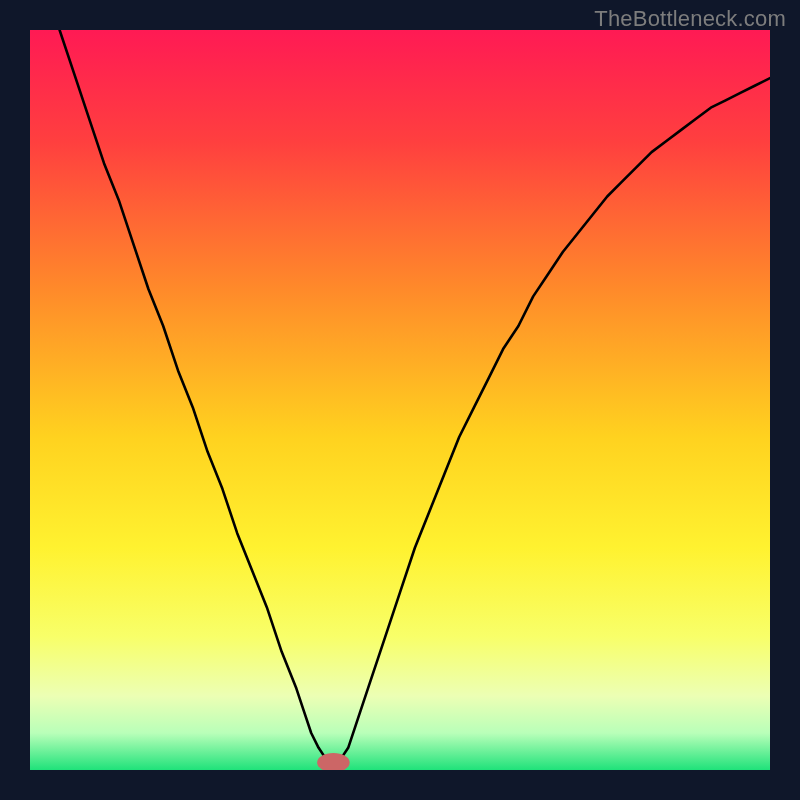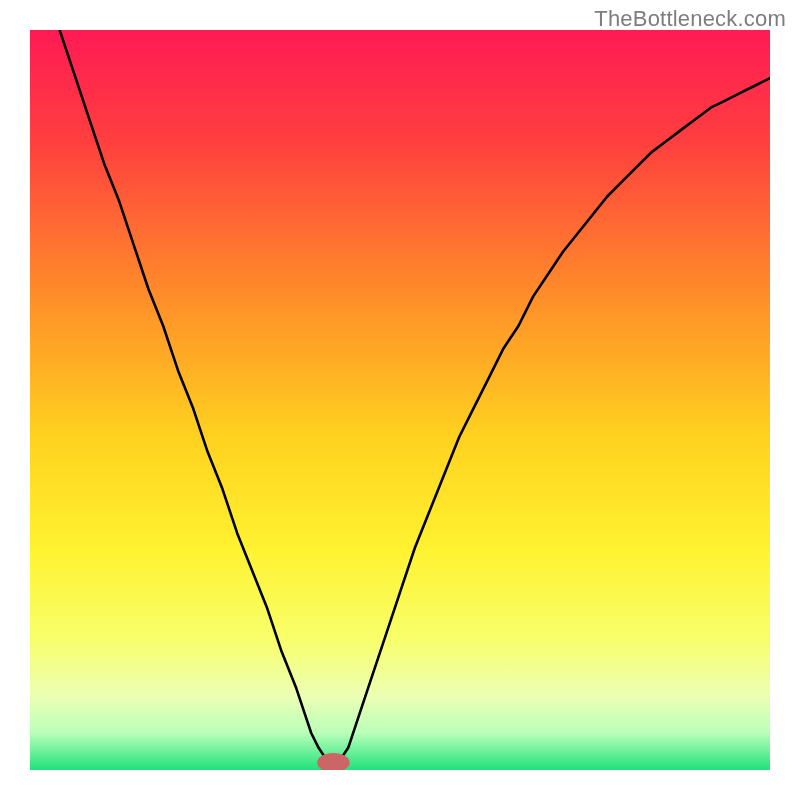--- a/index.html
+++ b/index.html
@@ -8,21 +8,21 @@
     width: 800px;
     height: 800px;
     overflow: hidden;
     background: #000;
     font-family: Arial, Helvetica, sans-serif;
   }
   .frame {
     position: absolute;
     left: 0; top: 0;
     width: 800px; height: 800px;
-    background: #ffffff;
+    background: #0f172a;
   }
   .plot {
     position: absolute;
     left: 30px;
     top: 30px;
     width: 740px;
     height: 740px;
     overflow: hidden;
   }
   .watermark {

